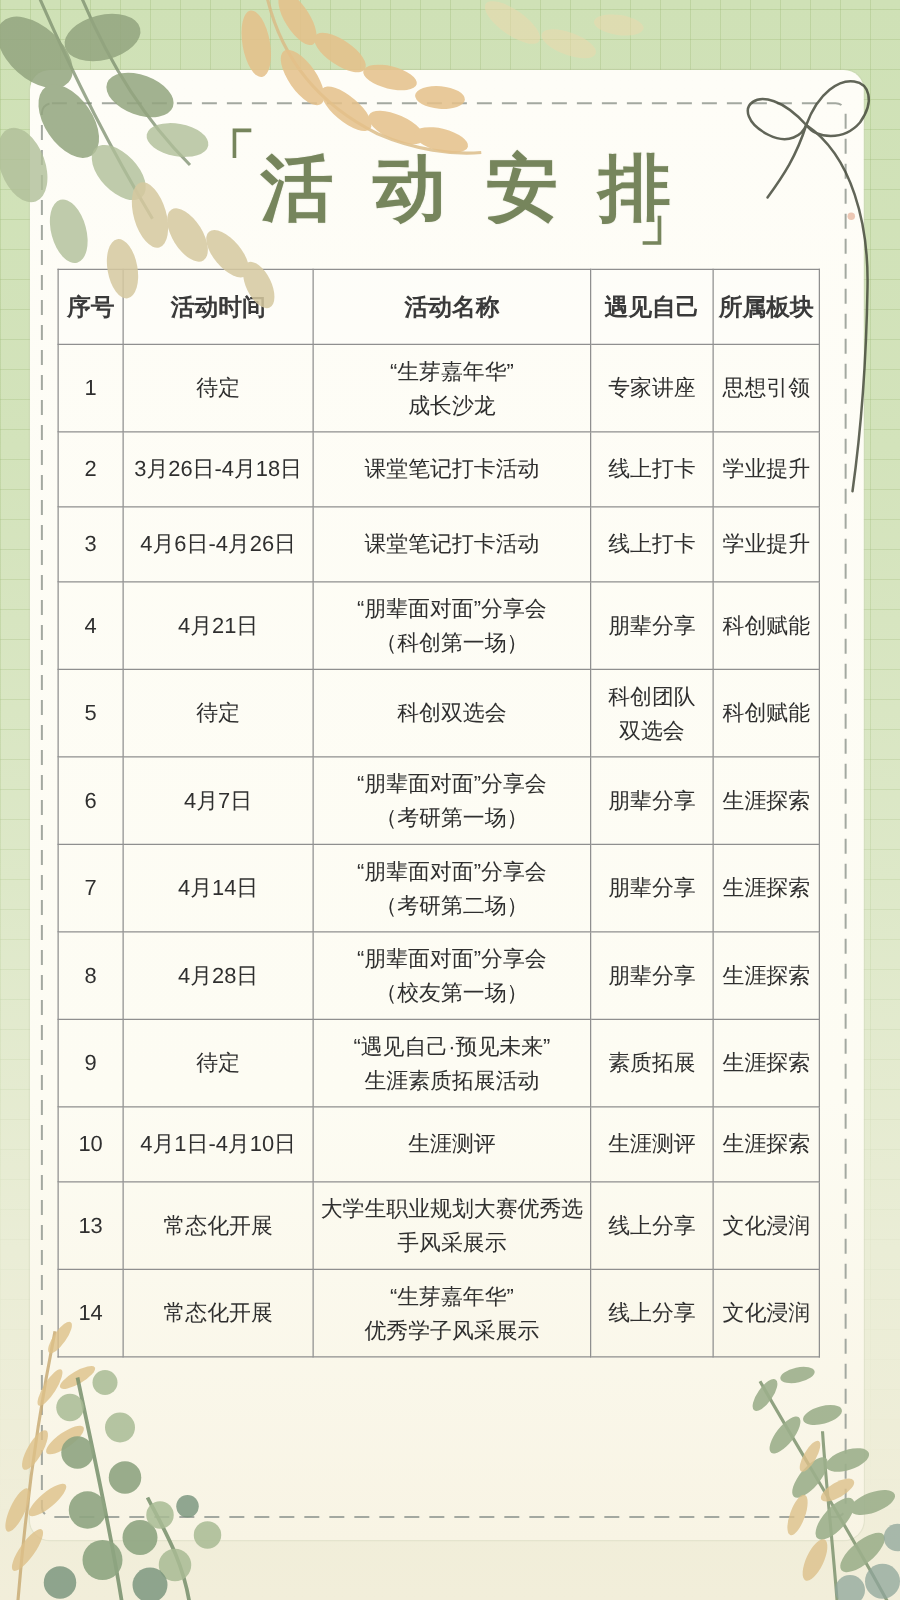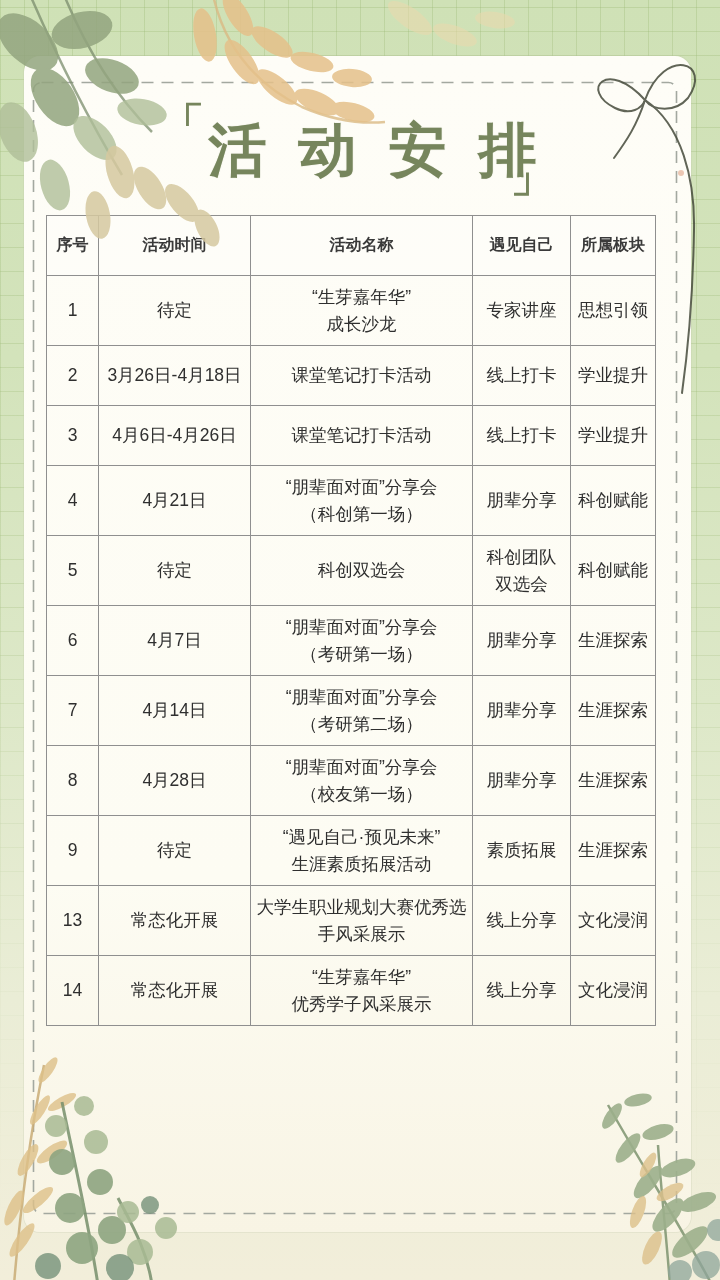--- a/index.html
+++ b/index.html
@@ -42,21 +42,21 @@
     color:#2f2f2f;
   }
   table.schedule th,table.schedule td{
     border:1px solid #8f8f8f;
     text-align:center;vertical-align:middle;
     padding:2px 3px;
     white-space:pre-line;
     overflow:hidden;
   }
   table.schedule th{
-    height:40px;font-size:16px;font-weight:bold;color:#3a3a3a;
+    height:40px;font-size:19px;font-weight:bold;color:#3a3a3a;
     background:rgba(255,255,255,.25);
   }
   table.schedule td{font-size:17.5px;line-height:1.5;}
   table.schedule tr{height:60px;}
   table.schedule tr.tall{height:70px;}
   svg.deco{position:absolute;pointer-events:none;}
 </style>
 </head>
 <body>
 
@@ -154,20 +154,27 @@
           <td>生涯探索</td>
         </tr>
         <tr class="tall">
           <td>9</td>
           <td>待定</td>
           <td>“遇见自己·预见未来”
 生涯素质拓展活动</td>
           <td>素质拓展</td>
           <td>生涯探索</td>
         </tr>
+        <tr>
+          <td>10</td>
+          <td>4月1日-4月10日</td>
+          <td>生涯测评</td>
+          <td>生涯测评</td>
+          <td>生涯探索</td>
+        </tr>
         <tr class="tall">
           <td>13</td>
           <td>常态化开展</td>
           <td>大学生职业规划大赛优秀选
 手风采展示</td>
           <td>线上分享</td>
           <td>文化浸润</td>
         </tr>
         <tr class="tall">
           <td>14</td>

